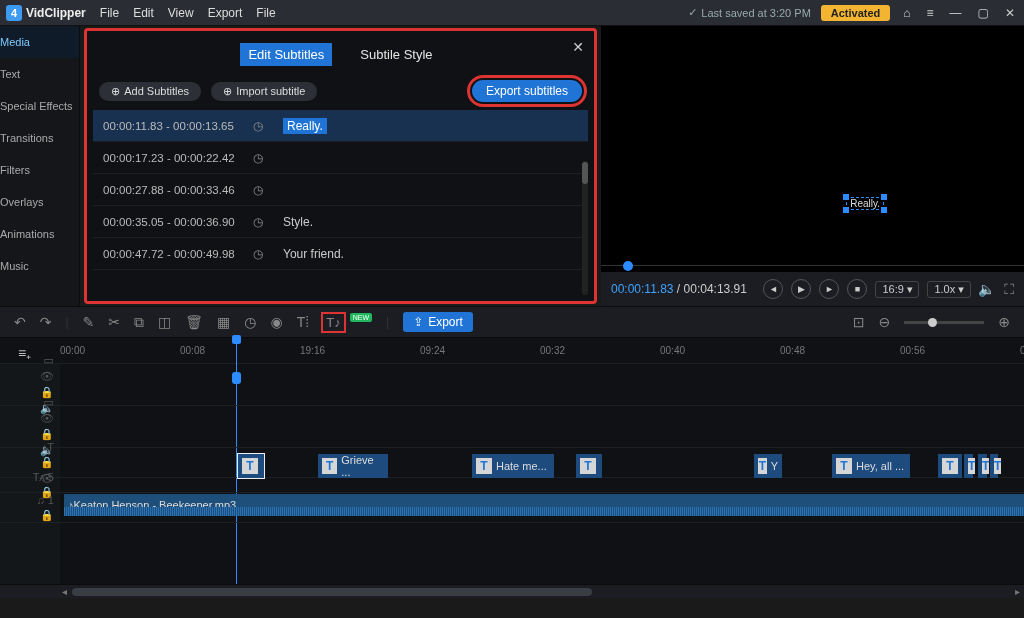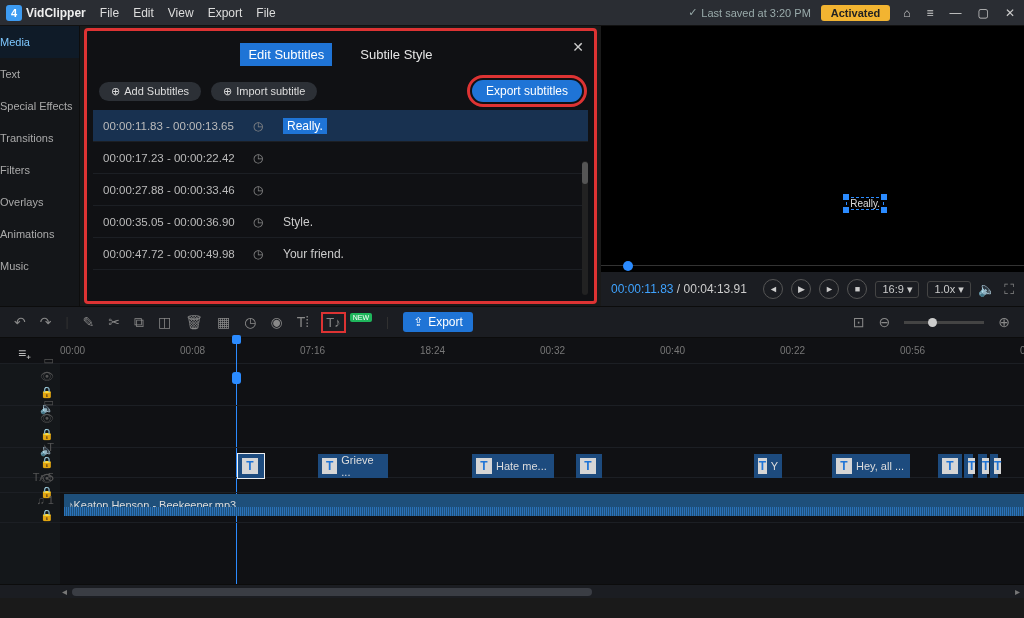--- a/index.html
+++ b/index.html
@@ -238,25 +238,25 @@
     <span class="tool-ic">⊕</span>
   </div>
 </div>
 <div class="a2t-tip">Audio to text</div>
 
 <div class="timeline-area">
   <div class="time-ruler" id="ruler">
     <span class="add-trk">≡₊</span>
   <span>00:00</span>
       <span>00:08</span>
-      <span>07:16</span>
-      <span>18:24</span>
+      <span>19:16</span>
+      <span>09:24</span>
       <span>00:32</span>
       <span>00:40</span>
-      <span>00:22</span>
+      <span>00:48</span>
       <span>00:56</span>
       <span>01:04</span>
     </div>
   <div class="tl-lock"></div>
   <div class="playhead">
       <span class="grip"></span>
     </div>
   <div class="tracks">
     <div class="track h40">
       <div class="track-head">

